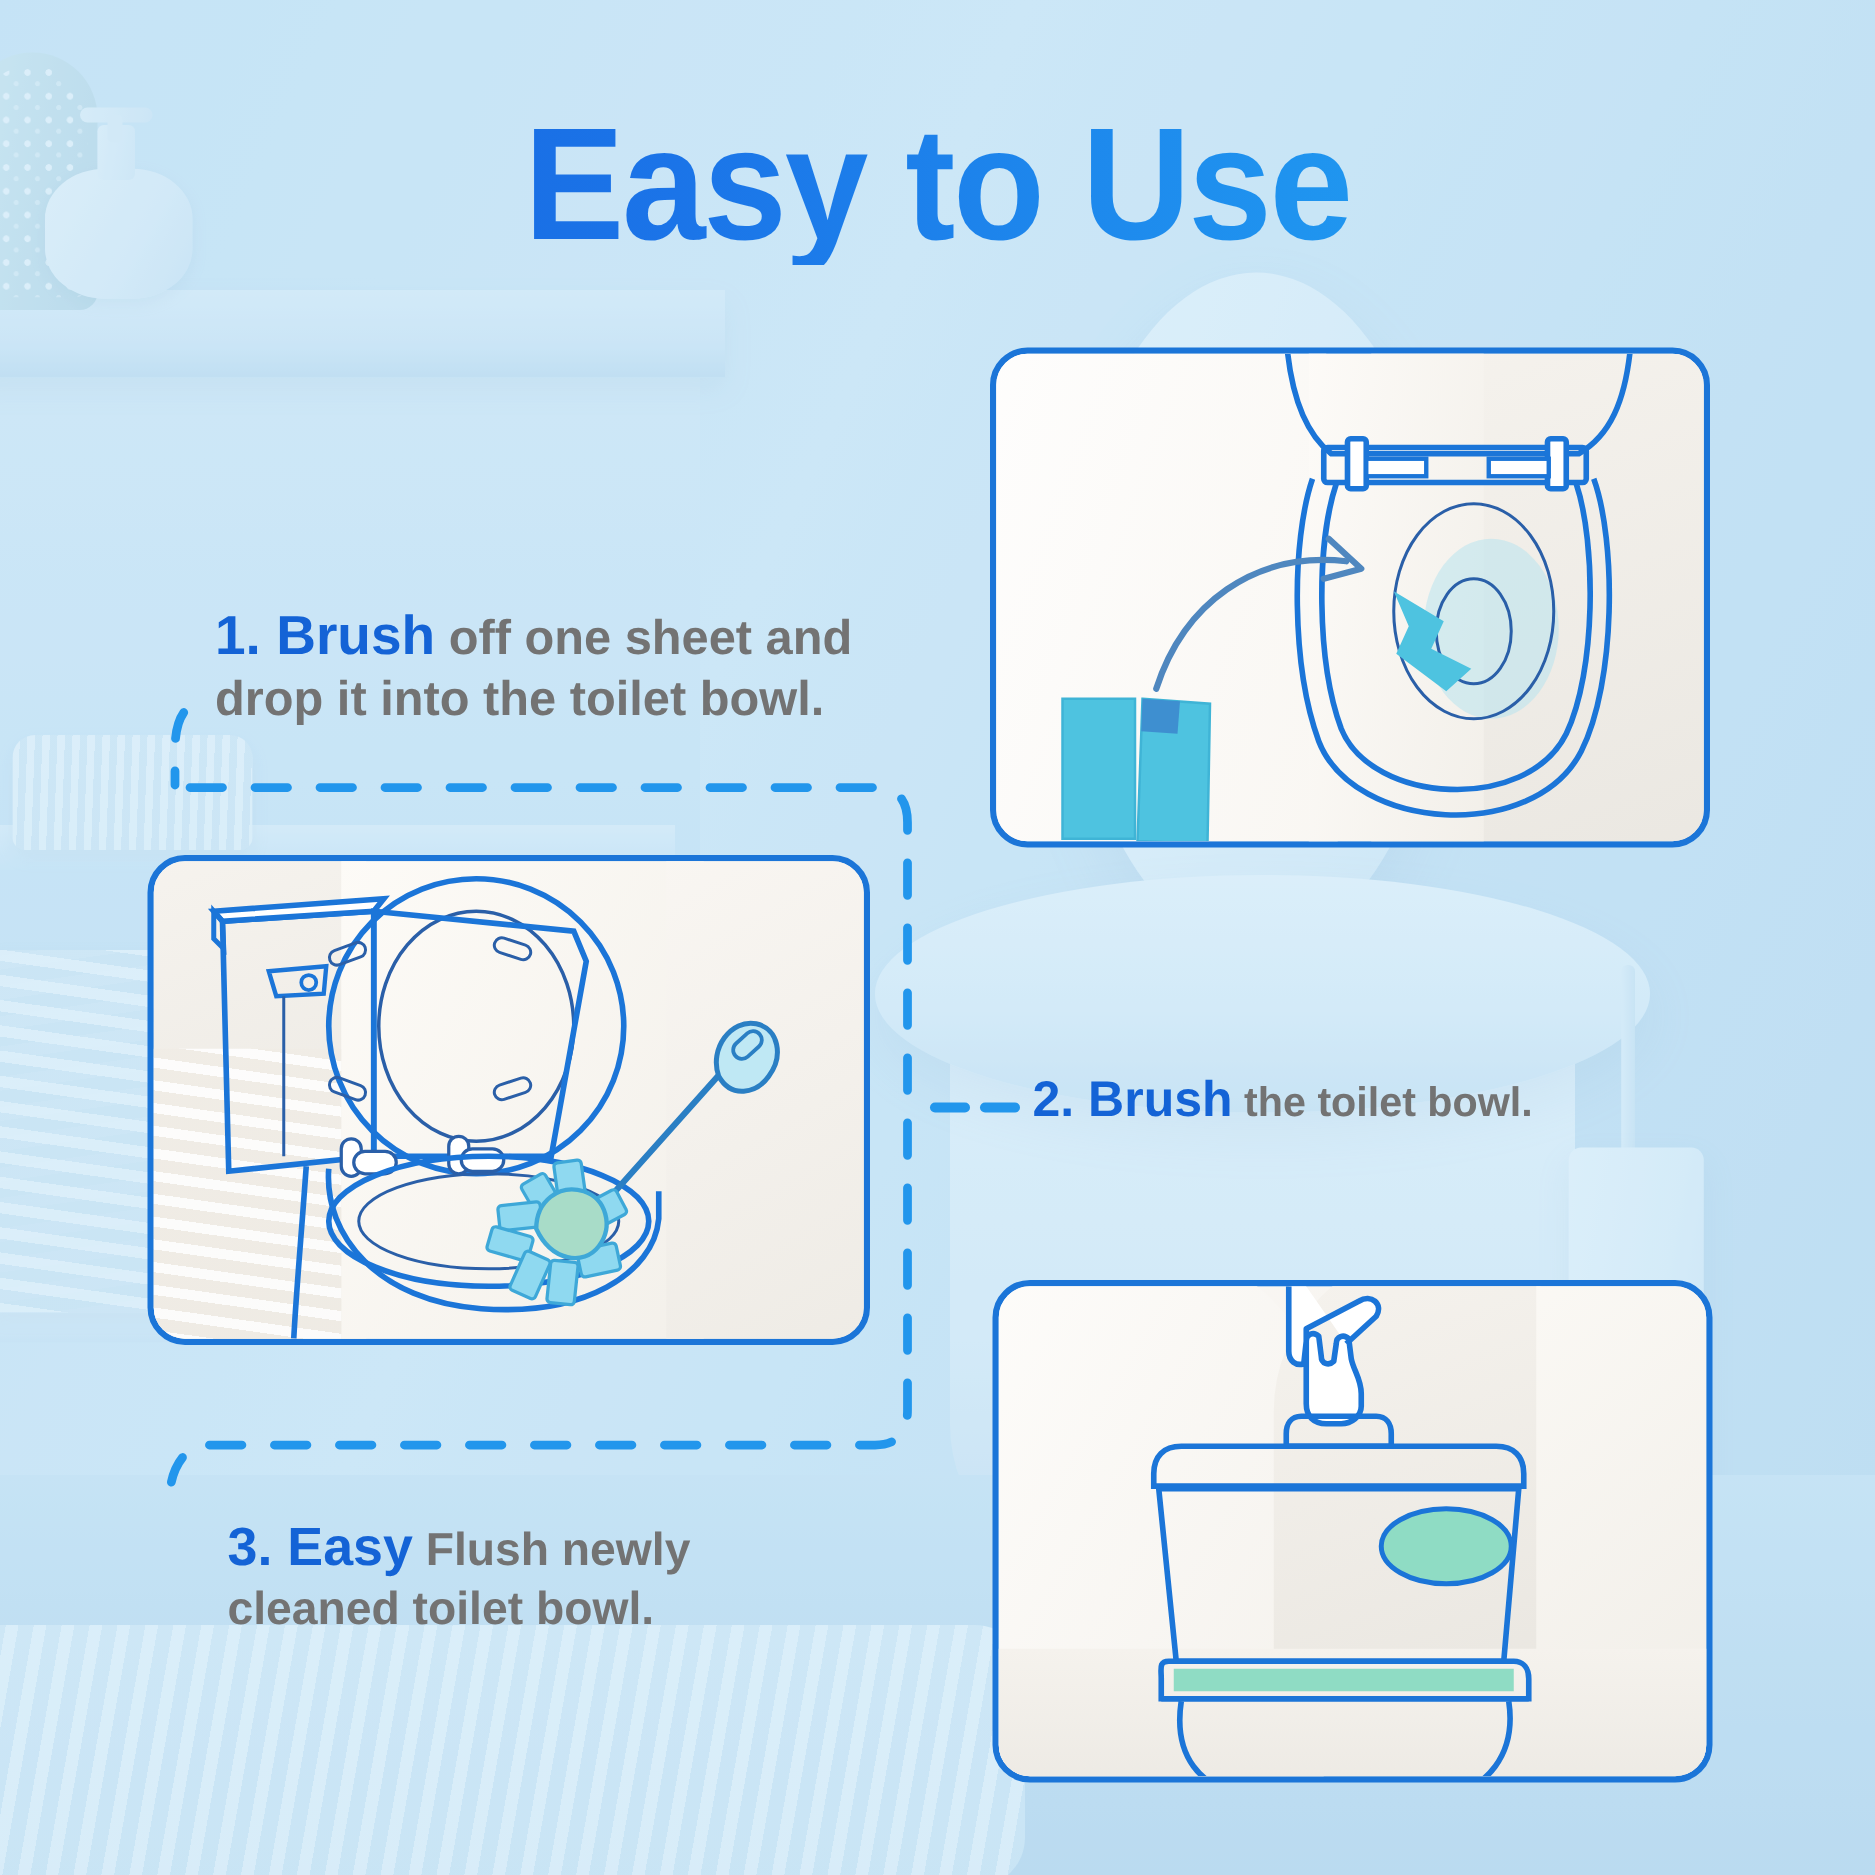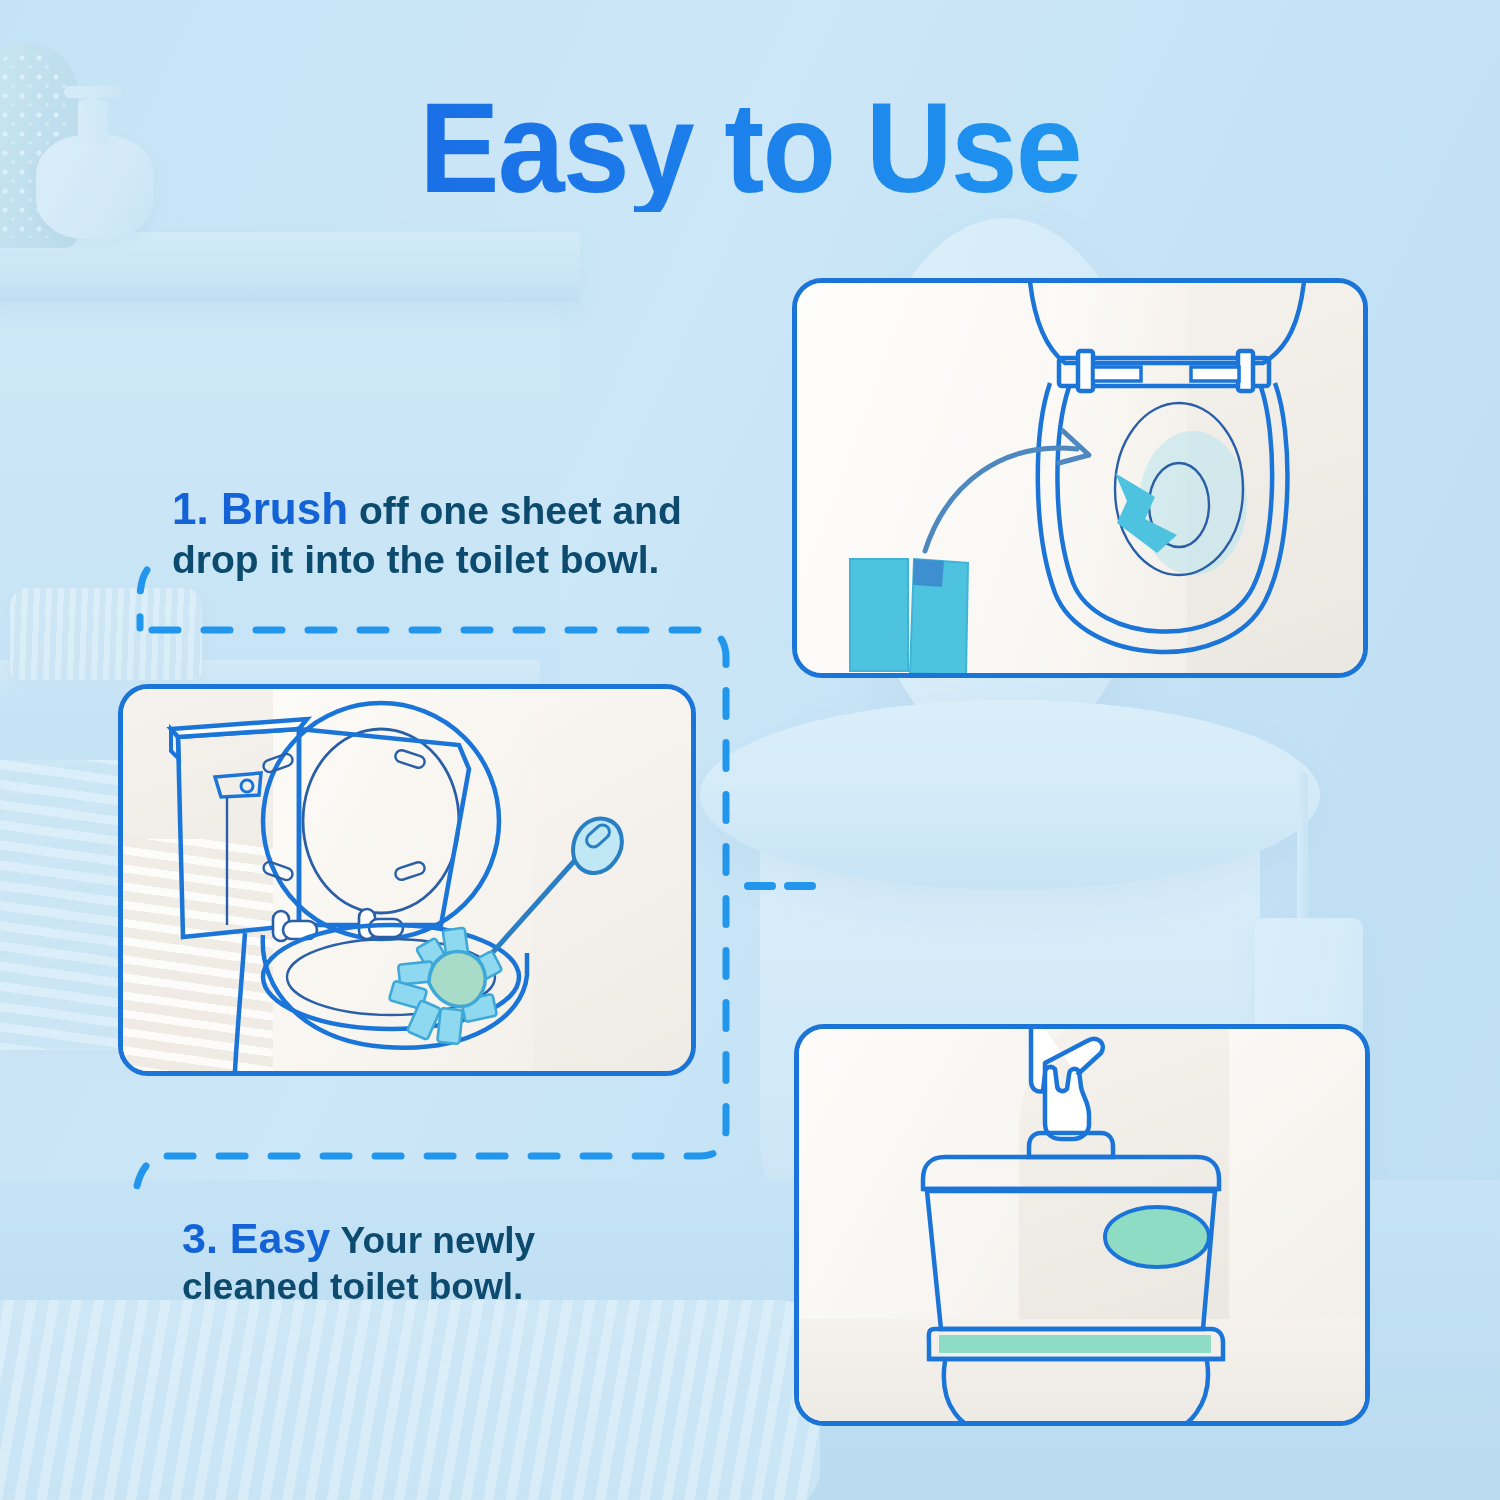--- a/index.html
+++ b/index.html
@@ -113,21 +113,21 @@
   #panel-2{left:118px;top:684px;width:568px;height:382px;}
   #panel-3{left:794px;top:1024px;width:566px;height:392px;}
 
   
   .ph-white{position:absolute;background:linear-gradient(120deg,#ffffff,#f7f4ef);}
   .ph-soft{position:absolute;background:linear-gradient(160deg,#f6f3ee,#e9e6e0);}
 
   
   .step{position:absolute;font-weight:bold;line-height:1.22;}
   .step .hd{color:#1463d6;}
-  .step .bd{color:#0c4a6e;}
+  .step .bd{color:#737373;}
   #step-1{left:172px;top:482px;width:540px;font-size:39px;}
   #step-1 .hd{font-size:44px;}
   #step-2{left:826px;top:856px;width:560px;font-size:33px;}
   #step-2 .hd{font-size:40px;}
   #step-3{left:182px;top:1212px;width:470px;font-size:37px;}
   #step-3 .hd{font-size:43px;}
 </style>
 </head>
 <body>
 
@@ -299,18 +299,21 @@
       <line x1="130" y1="330" x2="424" y2="330" stroke="#1b75d8" stroke-width="4.5"></line>
 
       <path d="M146,332 C140,372 156,404 212,412 L346,412 C394,404 414,372 408,332" fill="none" stroke="#1b75d8" stroke-width="4.5"></path>
     </svg>
   </div>
 
   <div class="step" id="step-1">
     <span class="hd">1.</span><span class="hd">&nbsp;</span><span class="hd">Brush</span><span class="bd">&nbsp;</span><span class="bd">off one sheet and drop it into the toilet bowl.</span>
   </div>
 
+  <div class="step" id="step-2">
+    <span class="hd">2.</span><span class="hd">&nbsp;</span><span class="hd">Brush</span><span class="bd">&nbsp;</span><span class="bd">the toilet bowl.</span>
+  </div>
 
   <div class="step" id="step-3">
-    <span class="hd">3.</span><span class="hd">&nbsp;</span><span class="hd">Easy</span><span class="bd">&nbsp;</span><span class="bd">Your newly cleaned toilet bowl.</span>
+    <span class="hd">3.</span><span class="hd">&nbsp;</span><span class="hd">Easy</span><span class="bd">&nbsp;</span><span class="bd">Flush newly cleaned toilet bowl.</span>
   </div>
 
 </div>
 
 </body></html>

